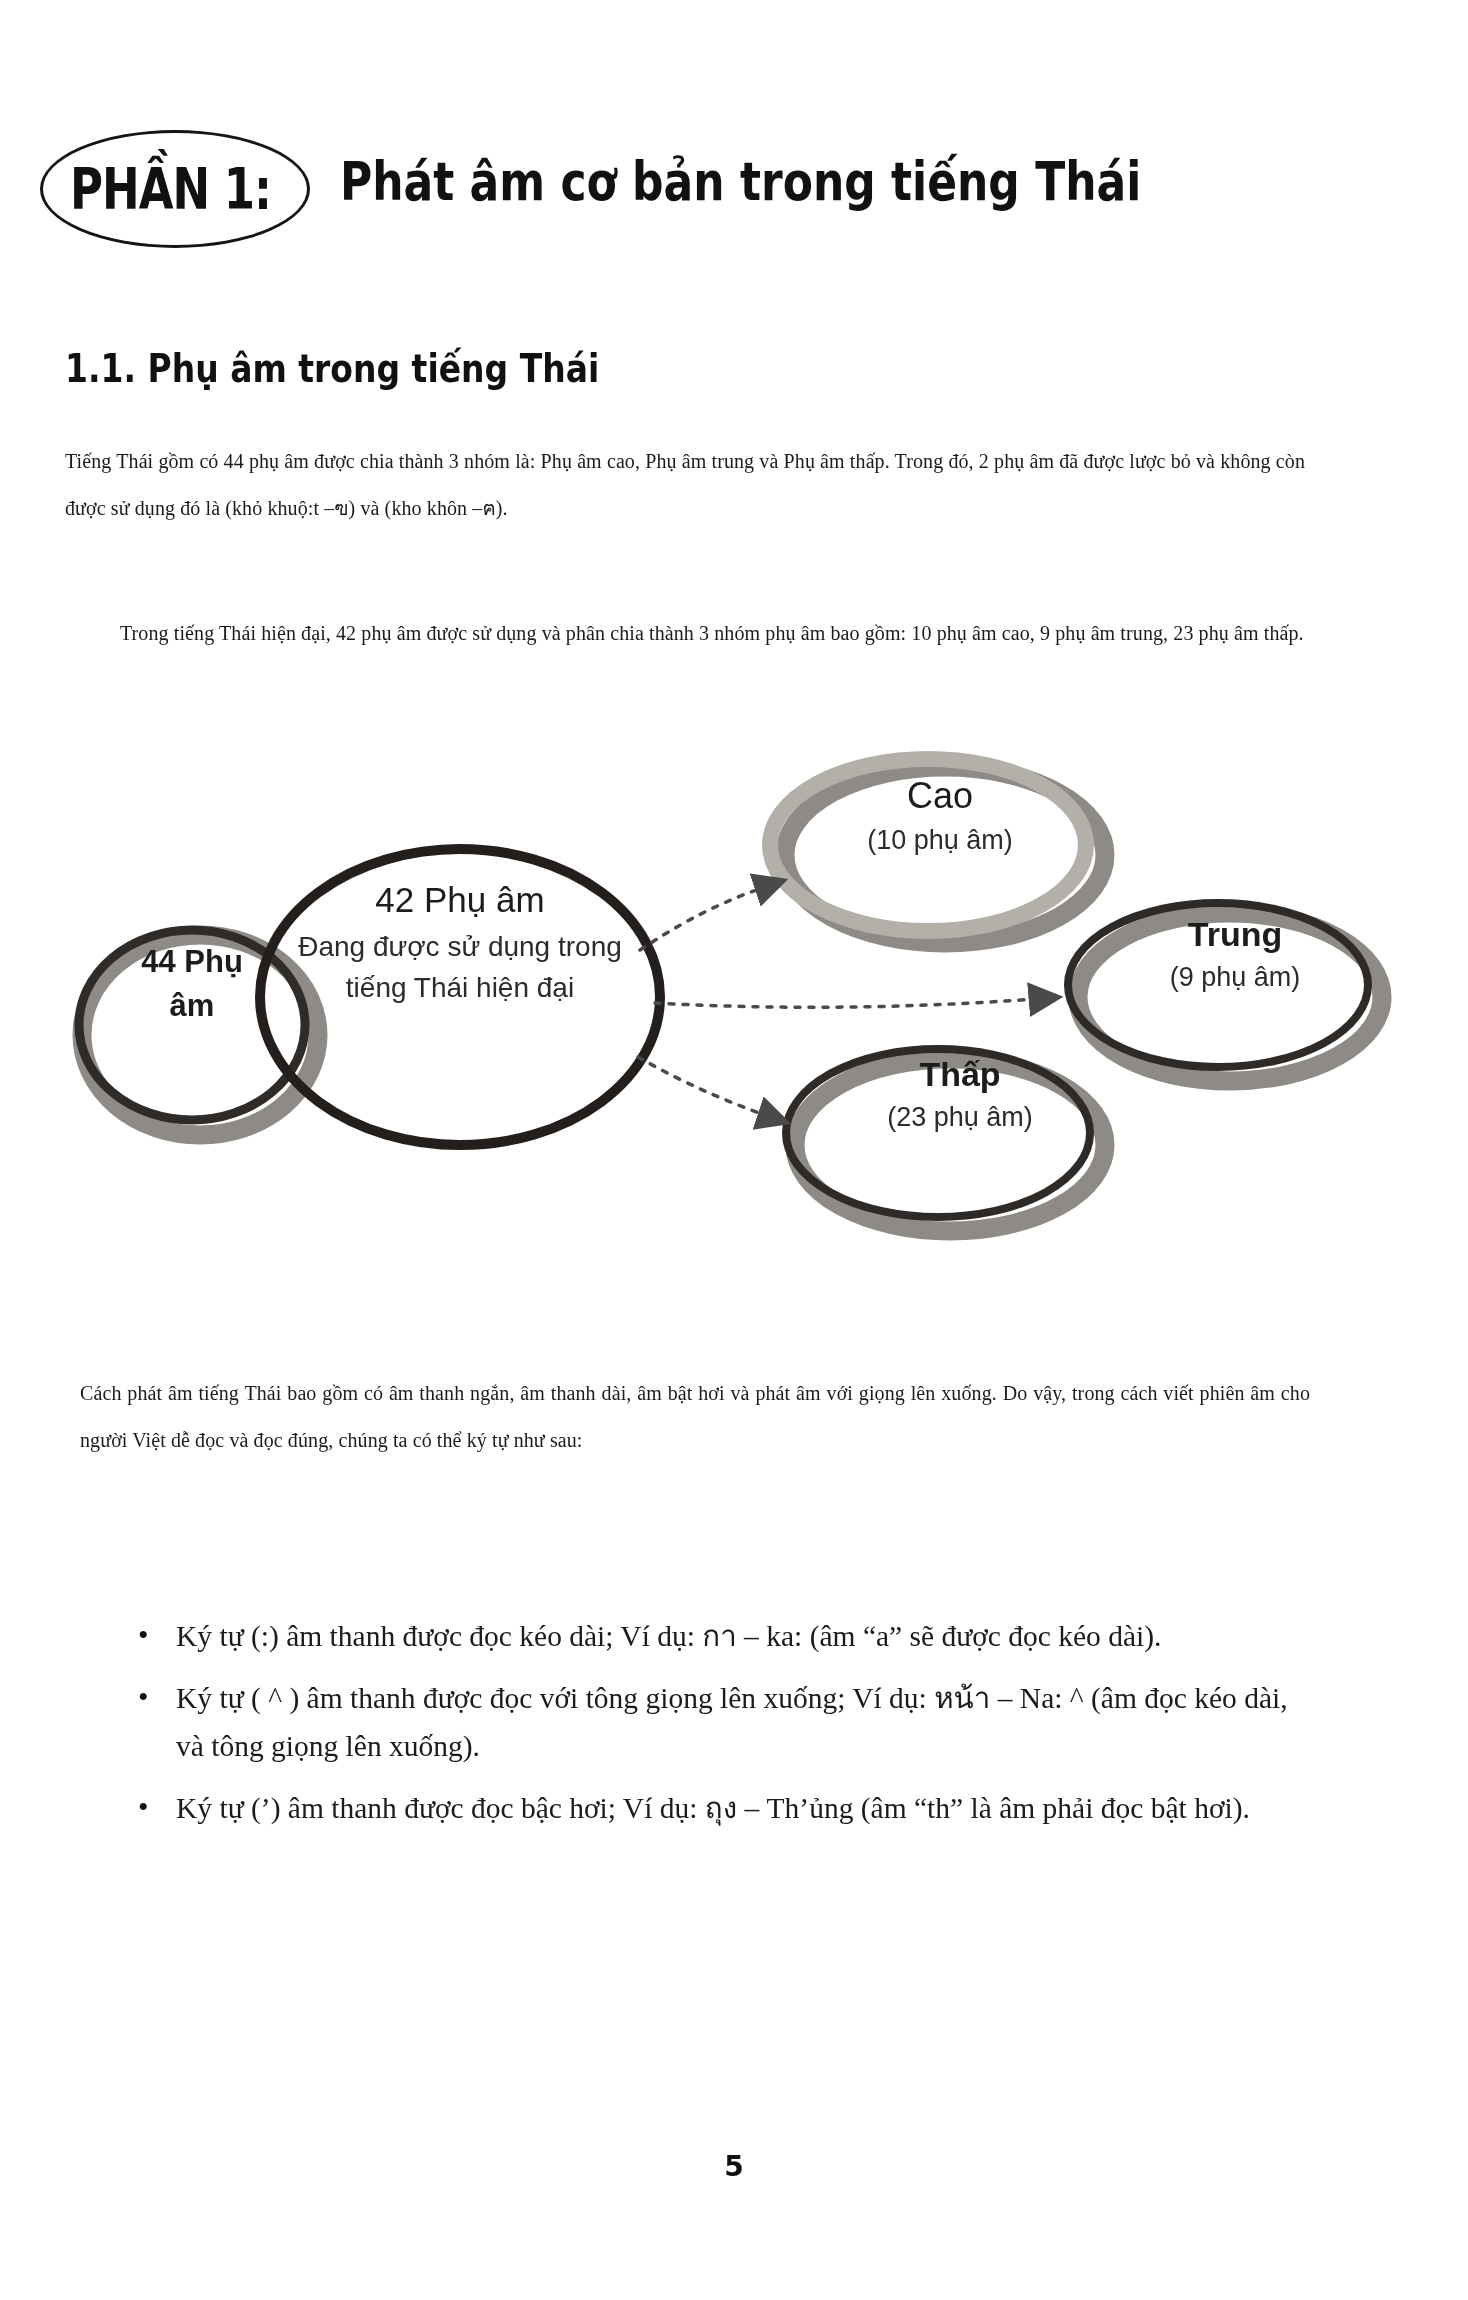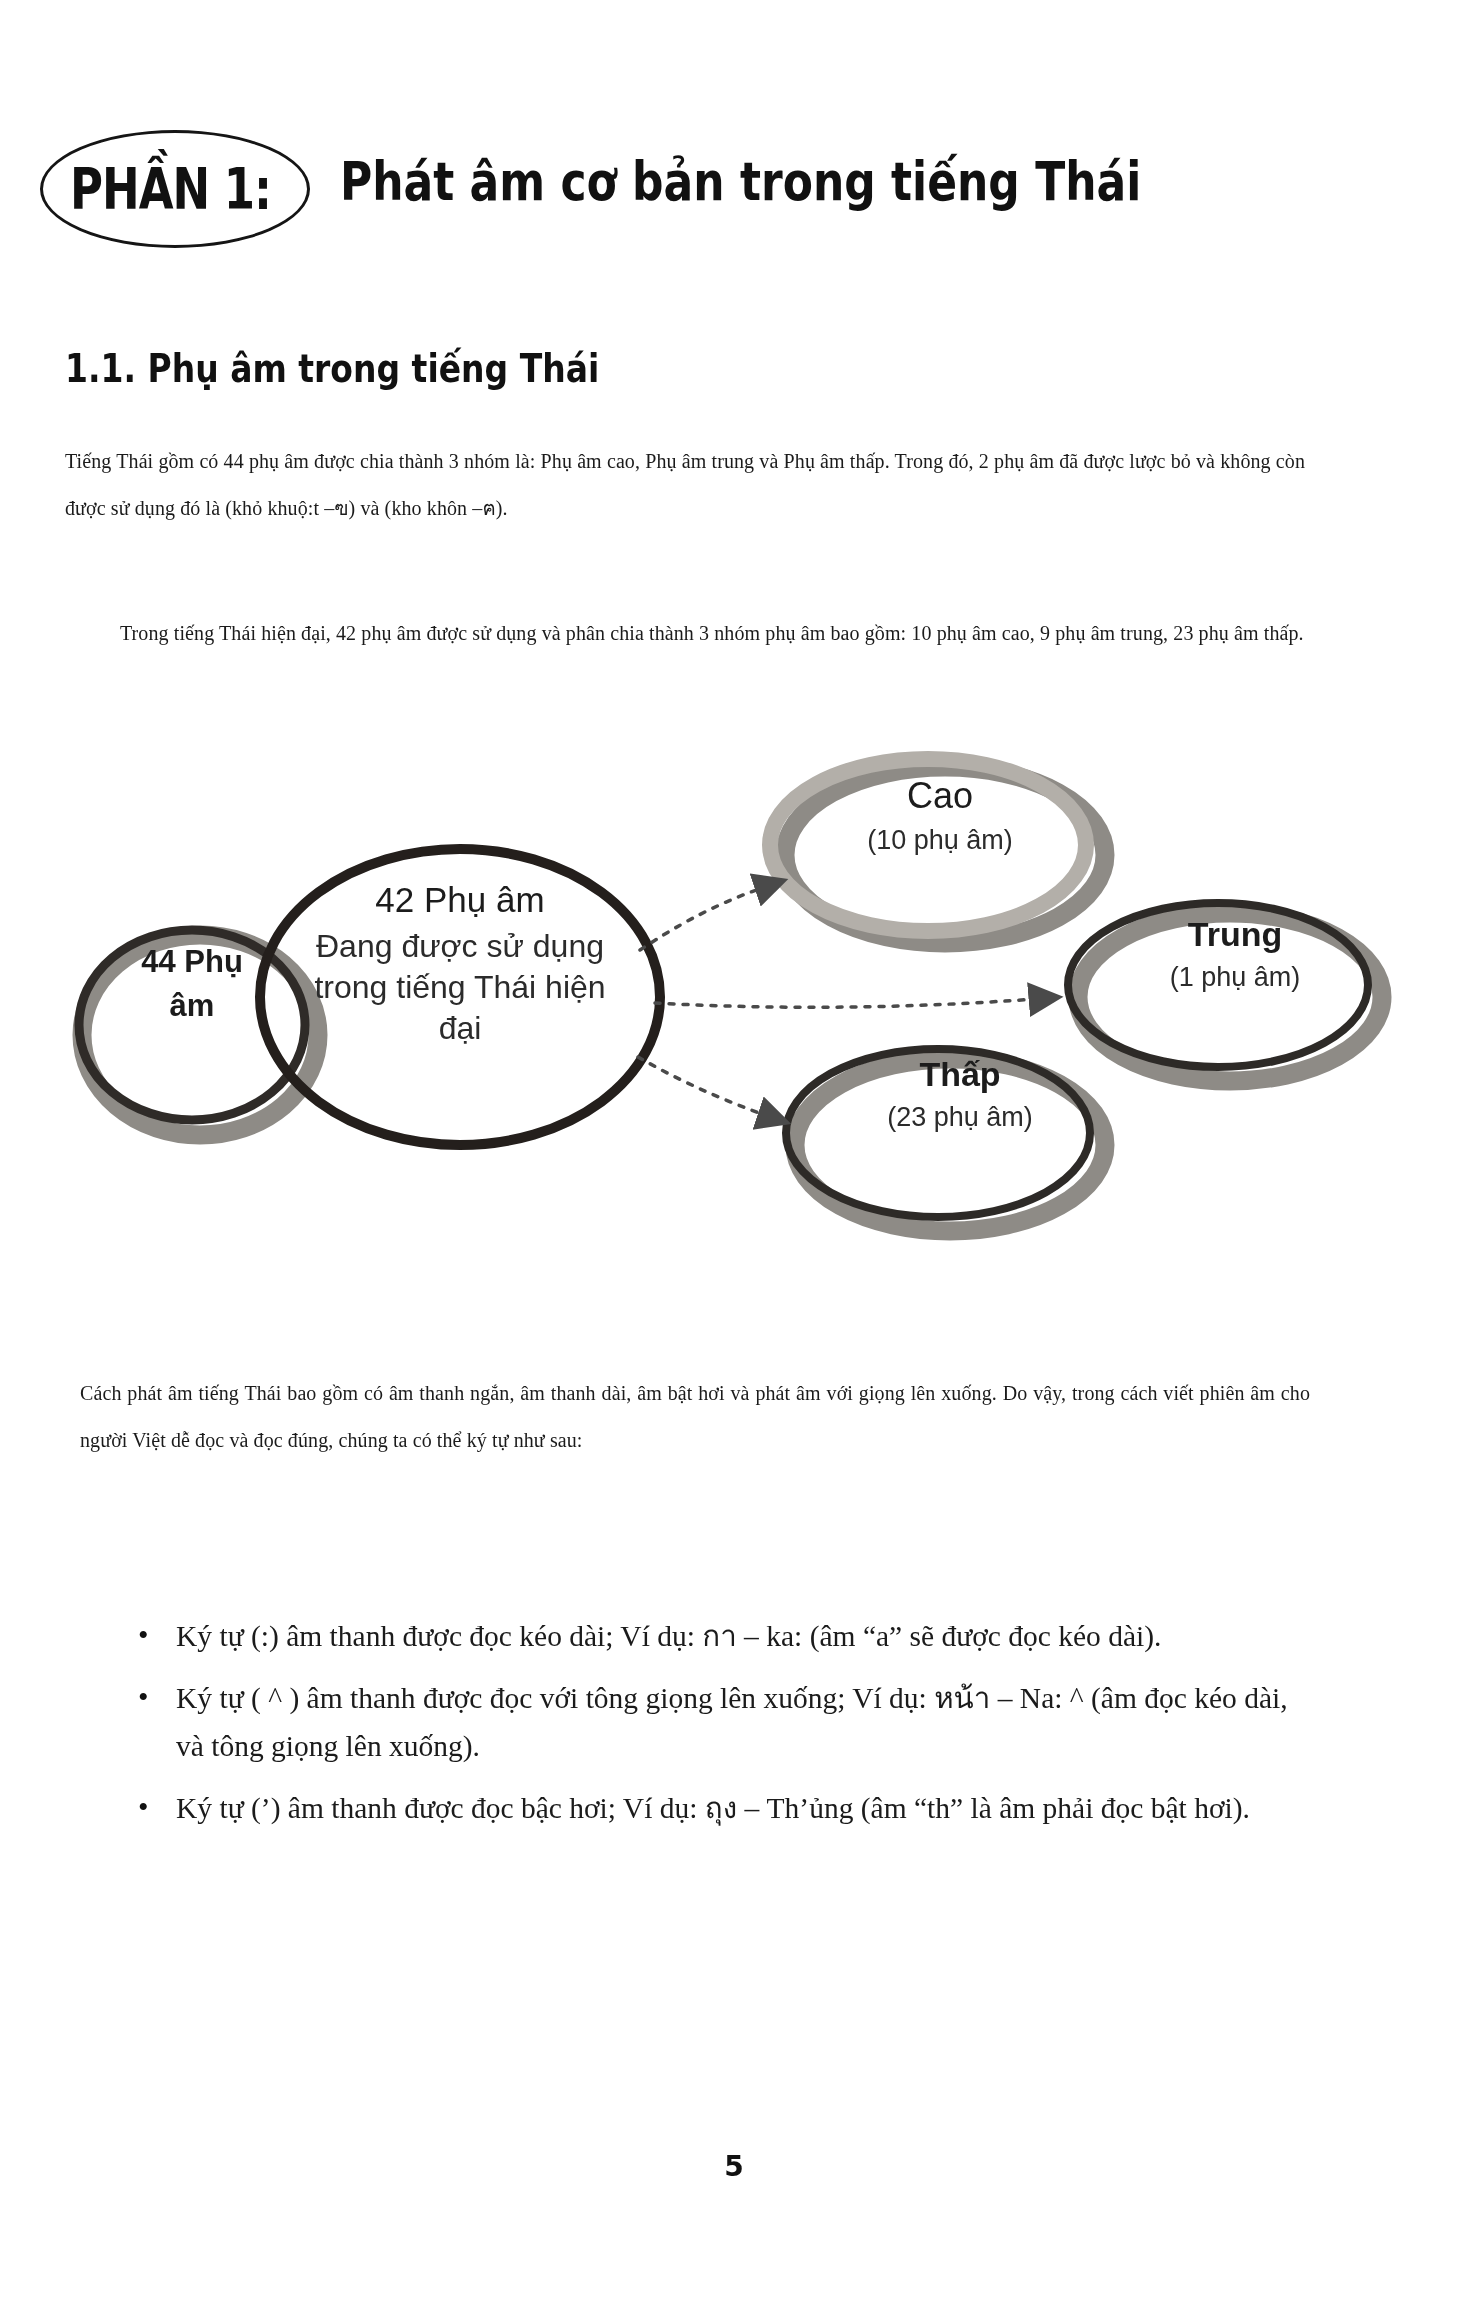--- a/index.html
+++ b/index.html
@@ -129,21 +129,21 @@
     font-size: 27px;
     color: #2b2b2b;
   }
 
   
   #node44 { left: 42px; top: 205px; width: 220px; }
   #node44 .dg-title { font-size: 31px; line-height: 44px; font-weight: bold; }
   
   #node42 { left: 255px; top: 145px; width: 330px; }
   #node42 .dg-title { font-size: 35px; }
-  #node42 .dg-sub { font-size: 32px; line-height: 41px; margin-top: 6px; }
+  #node42 .dg-sub { font-size: 28px; line-height: 41px; margin-top: 6px; }
   
   #nodeCao { left: 740px; top: 40px; width: 320px; }
   #nodeCao .dg-title { font-size: 36px; }
   #nodeCao .dg-sub { font-size: 27px; margin-top: 8px; }
   
   #nodeTrung { left: 1035px; top: 180px; width: 320px; }
   #nodeTrung .dg-title { font-size: 34px; font-weight: bold; }
   #nodeTrung .dg-sub { font-size: 27px; margin-top: 8px; }
   
   #nodeThap { left: 760px; top: 320px; width: 320px; }
@@ -241,21 +241,21 @@
       <div class="dg-sub">Đang được sử dụng trong tiếng Thái hiện đại</div>
     </div>
 
     <div class="dg-label" id="nodeCao">
       <div class="dg-title">Cao</div>
       <div class="dg-sub">(10 phụ âm)</div>
     </div>
 
     <div class="dg-label" id="nodeTrung">
       <div class="dg-title">Trung</div>
-      <div class="dg-sub">(1 phụ âm)</div>
+      <div class="dg-sub">(9 phụ âm)</div>
     </div>
 
     <div class="dg-label" id="nodeThap">
       <div class="dg-title">Thấp</div>
       <div class="dg-sub">(23 phụ âm)</div>
     </div>
   </div>
 
   <div class="para" id="para3">Cách phát âm tiếng Thái bao gồm có âm thanh ngắn, âm thanh dài, âm bật hơi và phát âm với giọng lên xuống. Do vậy, trong cách viết phiên âm cho người Việt dễ đọc và đọc đúng, chúng ta có thể ký tự như sau:</div>
 

